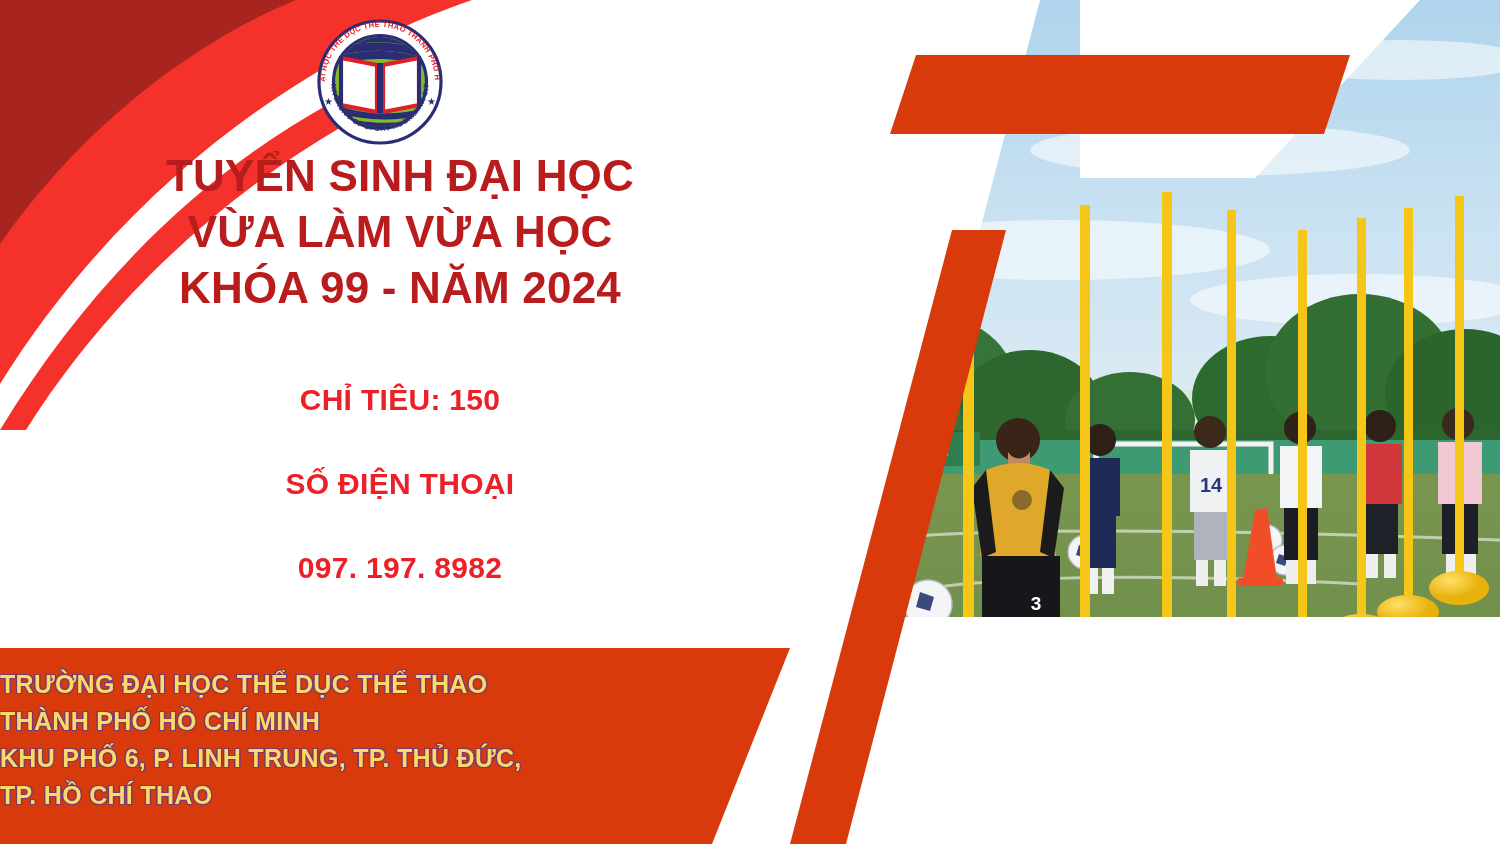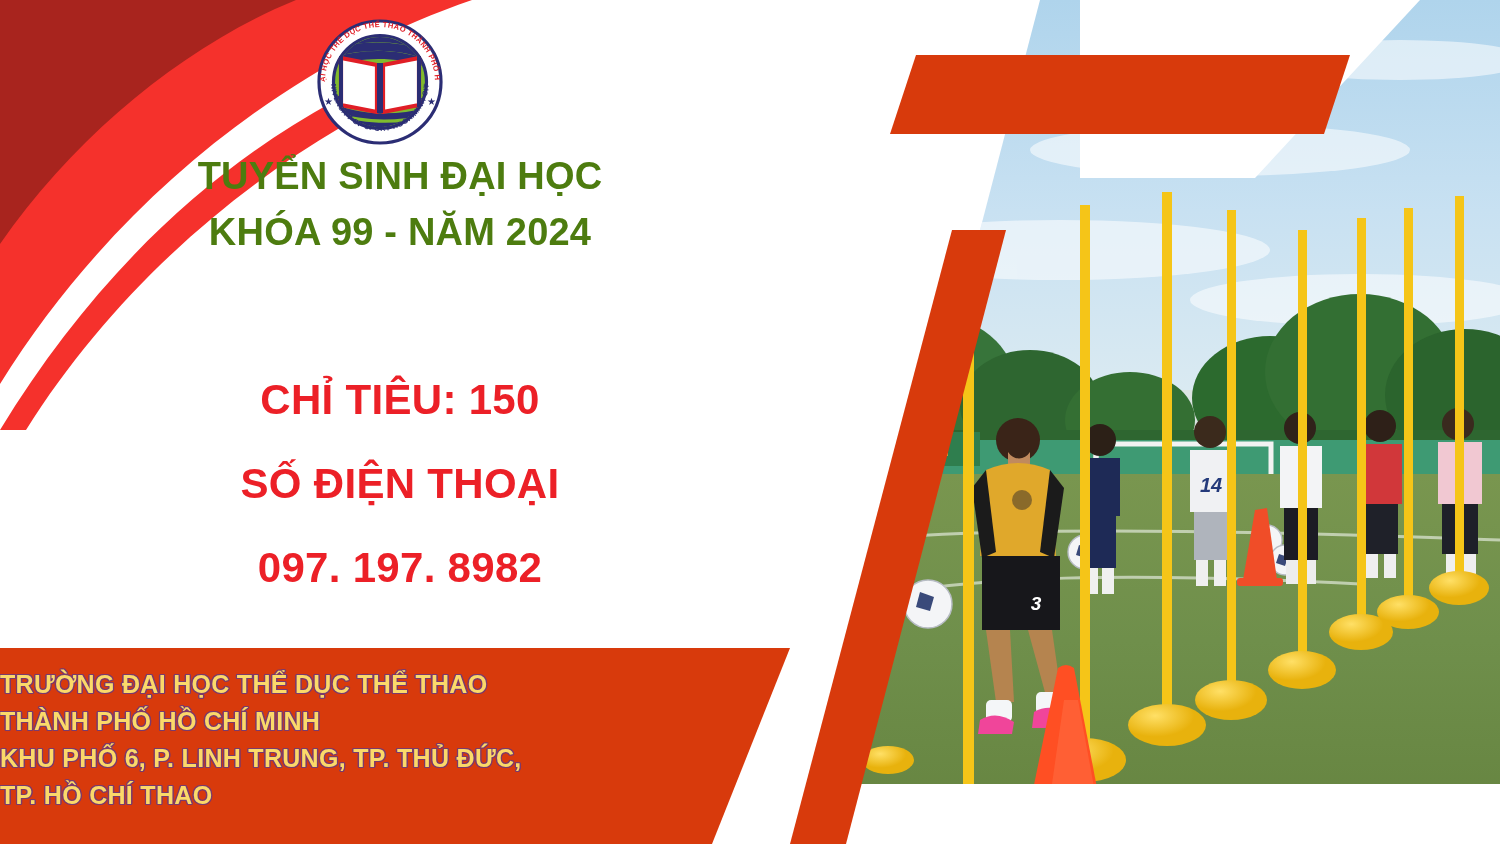--- a/index.html
+++ b/index.html
@@ -13,28 +13,28 @@
   
   .swoosh-layer{position:absolute;left:0;top:0;width:560px;height:430px;pointer-events:none;}
 
   
   .logo-wrap{position:absolute;left:307px;top:8px;width:146px;height:142px;}
   .logo-svg{display:block;width:146px;height:142px;}
 
   
   .headline{
     position:absolute;left:40px;top:148px;width:720px;text-align:center;
-    color:#4d7c0f;font-weight:bold;font-size:38px;line-height:56px;
+    color:#b91c1c;font-weight:bold;font-size:44px;line-height:56px;
     letter-spacing:.2px;
   }
   .headline .hl-line{display:block;white-space:nowrap;}
 
   .redblock{
     position:absolute;left:40px;top:358px;width:720px;text-align:center;
-    color:#EC2027;font-weight:bold;font-size:42px;line-height:84px;
+    color:#EC2027;font-weight:bold;font-size:30px;line-height:84px;
     letter-spacing:.3px;
   }
   .redblock .rb-line{display:block;white-space:nowrap;}
 
   
   .banner{
     position:absolute;left:0;top:648px;width:830px;height:196px;
     background:#D83A0C;
     clip-path:polygon(0 0, 790px 0, 712px 196px, 0 196px);
   }
@@ -45,24 +45,23 @@
     text-shadow:
       -1.4px 0 0 #7a3a6d, 1.4px 0 0 #7a3a6d,
       0 -1.4px 0 #7a3a6d, 0 1.4px 0 #7a3a6d,
       -1px -1px 0 #7a3a6d, 1px -1px 0 #7a3a6d,
       -1px 1px 0 #7a3a6d, 1px 1px 0 #7a3a6d;
   }
   .banner-text .bt-line{display:block;white-space:nowrap;}
 
   
   .photo{
-    position:absolute;left:800px;top:0;width:700px;height:784px;
+    position:absolute;left:800px;top:0;width:700px;height:617px;
     clip-path:polygon(240px 0, 700px 0, 700px 844px, 20px 844px);
     overflow:hidden;
-    font-style:italic;
   }
   .photo-svg{position:absolute;left:0;top:0;width:700px;height:844px;display:block;}
 
   
   .photo-notch{
     position:absolute;left:1080px;top:0;width:420px;height:200px;
     background:#ffffff;
     clip-path:polygon(0 0, 340px 0, 175px 178px, 0 178px);
   }
 
@@ -134,20 +133,21 @@
         <textPath href="#arcBot" startOffset="50%" text-anchor="middle">UNIVERSITY OF SPORT HOCHIMINH CITY</textPath>
       </text>
 
       <text x="17" y="97" font-size="10" fill="#2B2D74">★</text>
       <text x="120" y="97" font-size="10" fill="#2B2D74">★</text>
     </svg>
   </div>
 
   <div class="headline">
     <span class="hl-line">TUYỂN SINH ĐẠI HỌC</span>
+    <span class="hl-line">VỪA LÀM VỪA HỌC</span>
     <span class="hl-line">KHÓA 99 - NĂM 2024</span>
   </div>
 
   <div class="redblock">
     <span class="rb-line">CHỈ TIÊU: 150</span>
     <span class="rb-line">SỐ ĐIỆN THOẠI</span>
     <span class="rb-line">097. 197. 8982</span>
   </div>
 
   <div class="banner"></div>

